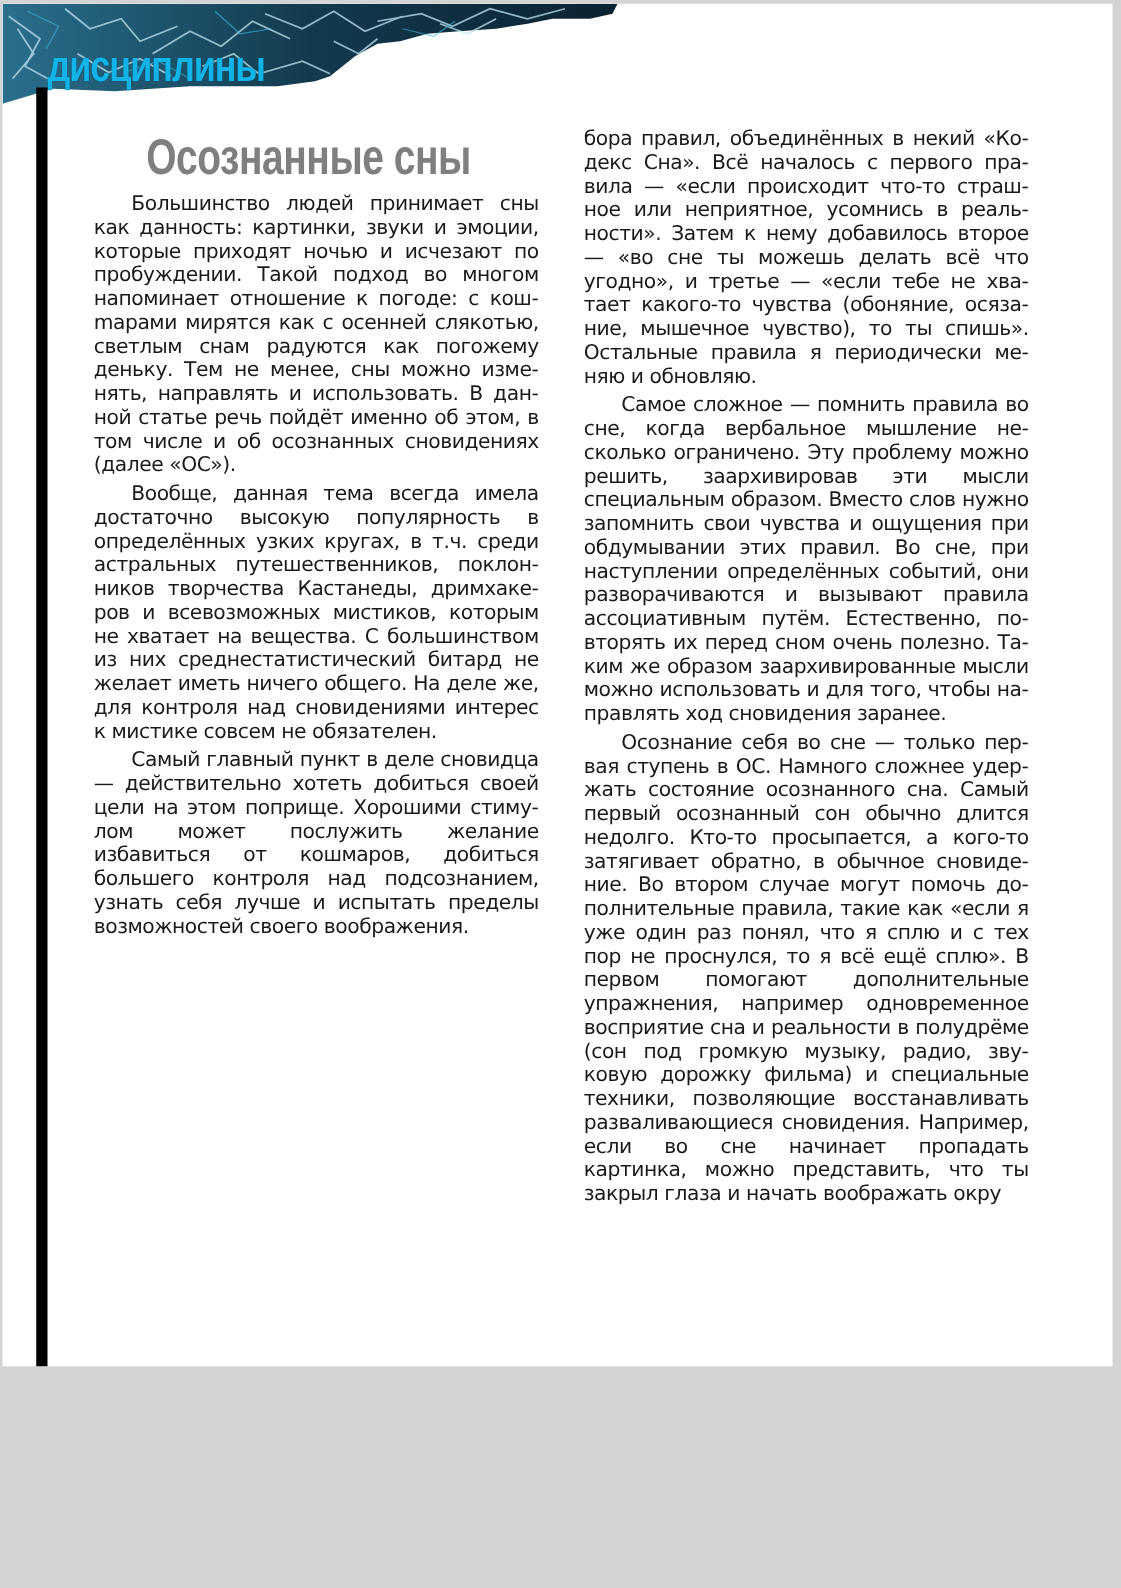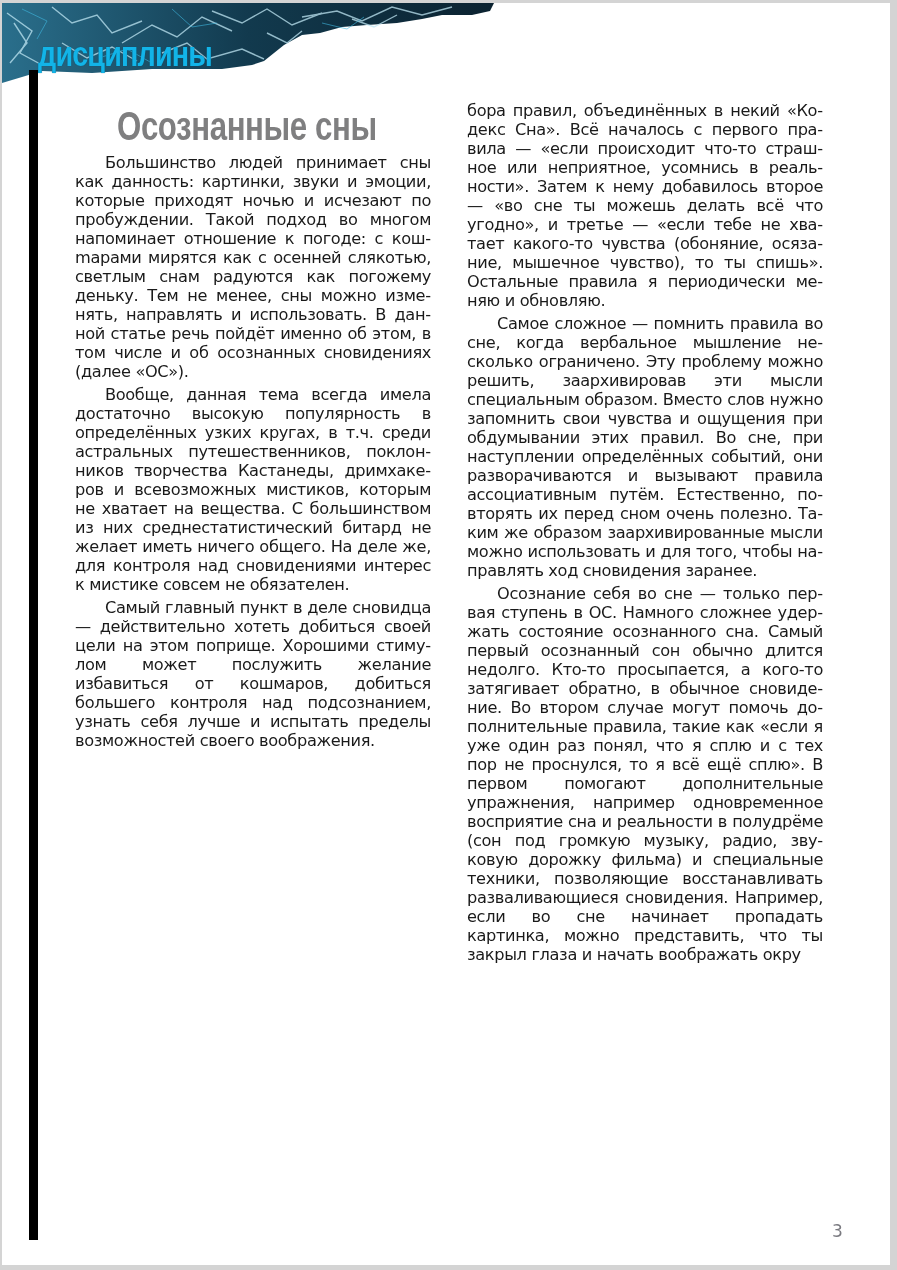--- a/index.html
+++ b/index.html
@@ -11,21 +11,21 @@
       width: 897px;
       height: 1270px;
       position: relative;
       overflow: hidden;
     }
     .page {
       position: absolute;
       left: 2px;
       top: 3px;
       width: 888px;
-      height: 1262px;
+      height: 1090px;
       background: #ffffff;
       overflow: hidden;
     }
     .banner {
       position: absolute;
       left: 0;
       top: 0;
       width: 500px;
       height: 90px;
       pointer-events: none;

